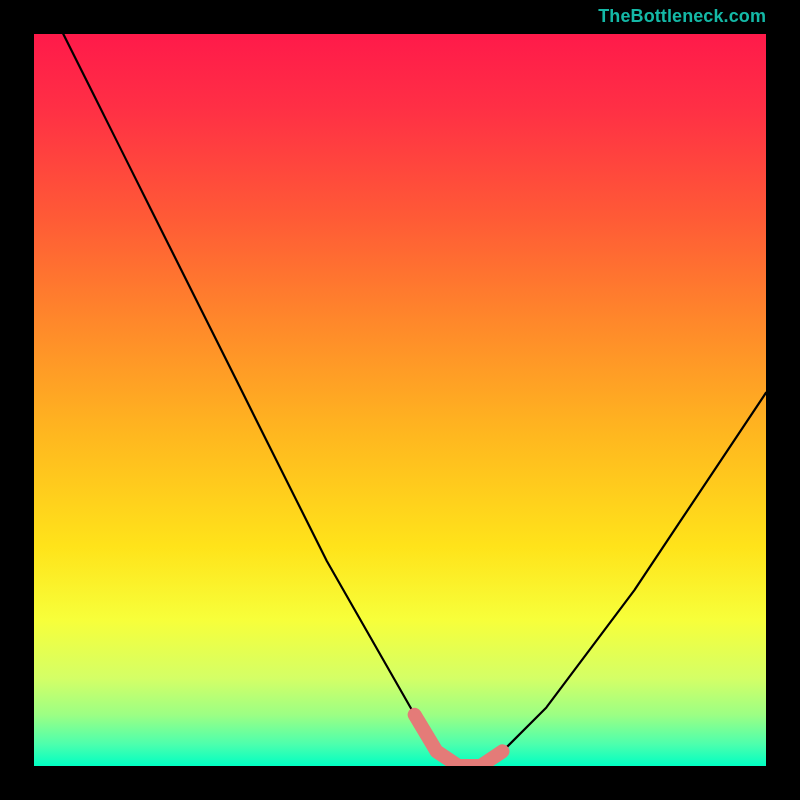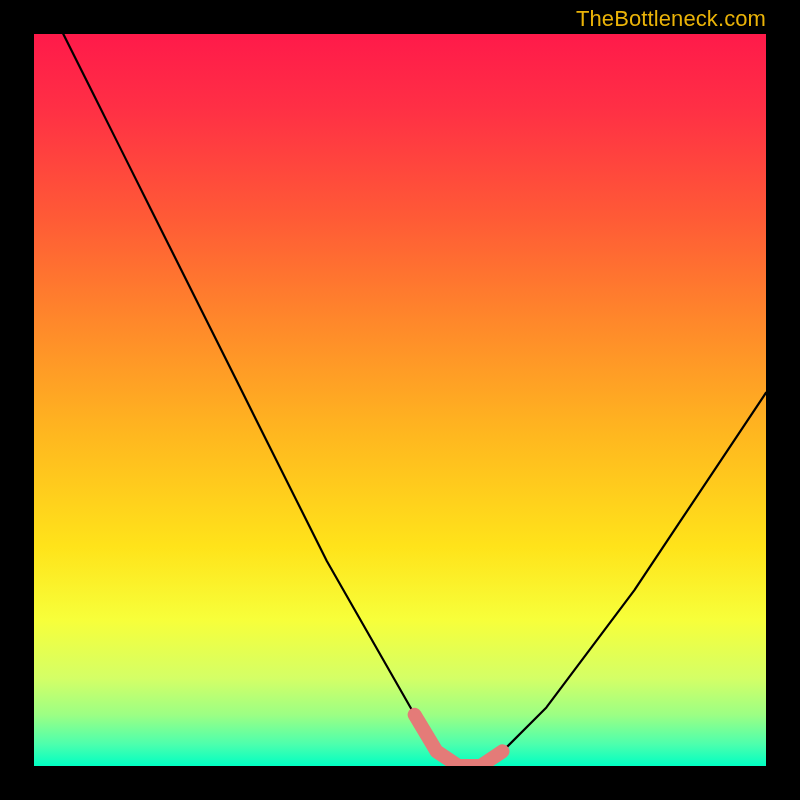--- a/index.html
+++ b/index.html
@@ -30,23 +30,23 @@
     inset: 0;
   }
   .curve-layer {
     position: absolute;
     inset: 0;
   }
   .watermark {
     position: absolute;
     top: 6px;
     right: 34px;
-    color: #eab308;
-    font-size: 22px;
-    font-weight: 400;
+    color: #14b8a6;
+    font-size: 18px;
+    font-weight: 700;
     letter-spacing: 0.1px;
     user-select: none;
   }
 </style>
 </head>
 <body>
 
 <div class="frame">
 
   <div class="watermark">TheBottleneck.com</div>

